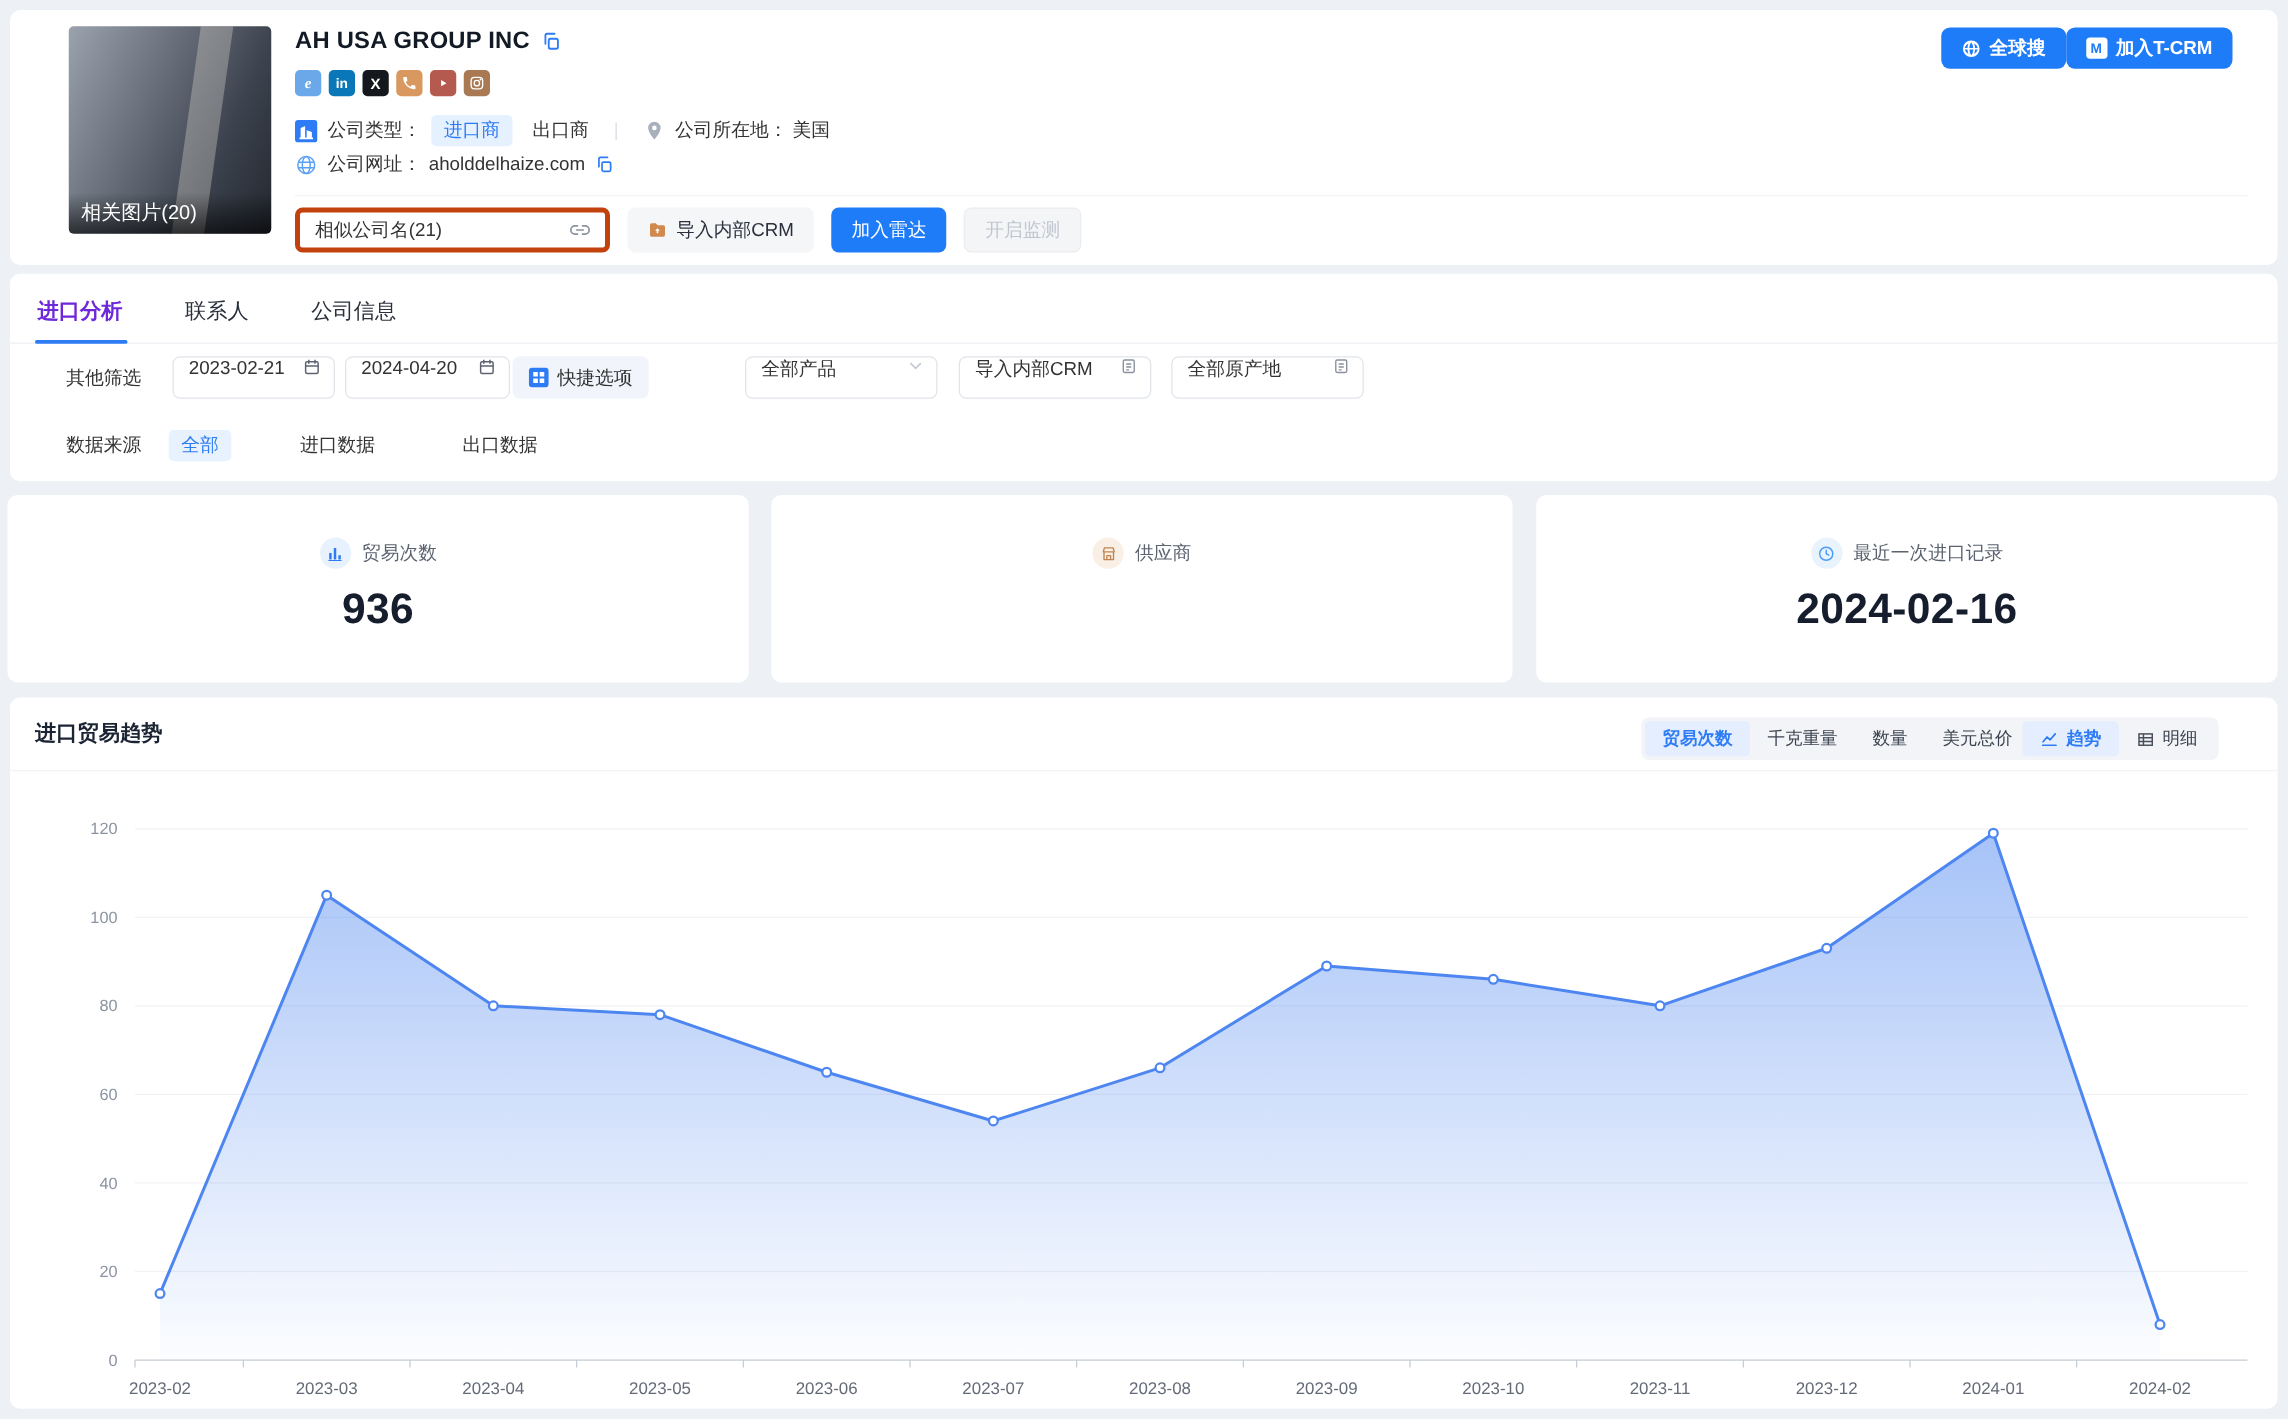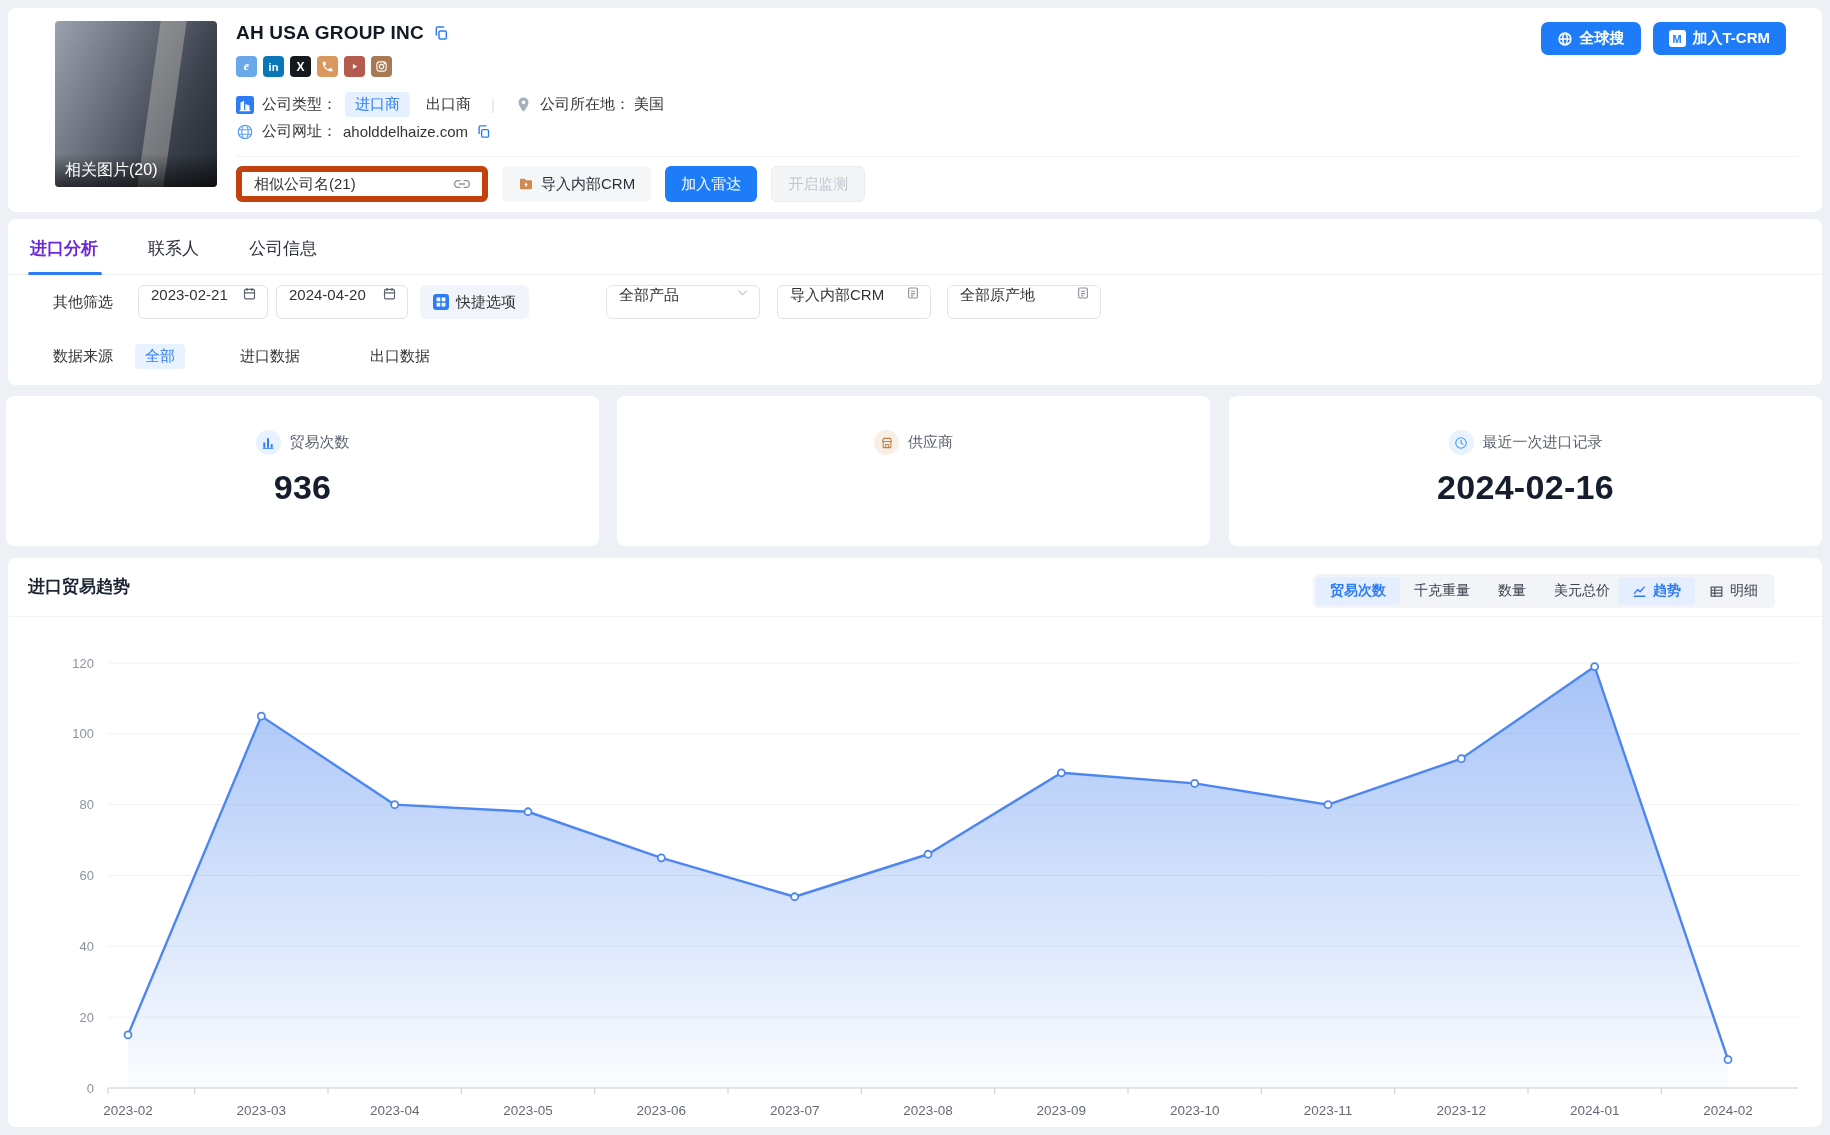--- a/index.html
+++ b/index.html
@@ -18,28 +18,28 @@
   .company-title { font-size:19px; font-weight:700; color:#121a26; letter-spacing:.2px; }
   .socials { position:absolute; left:228px; top:48px; display:flex; gap:6px; }
   .soc { width:21px; height:21px; border-radius:4px; display:flex; align-items:center; justify-content:center;
     color:#fff; font-size:12px; font-weight:700; cursor:pointer; }
   .info-row { position:absolute; left:228px; top:84px; display:flex; align-items:center; gap:8px; font-size:15px; color:#333; }
   .chip { background:#e6f1ff; color:#2e7cf5; padding:3px 10px; border-radius:4px; font-size:15px; cursor:pointer; }
   .vdiv { color:#dfe3e9; margin:0 12px; font-size:15px; }
   .web-row { position:absolute; left:228px; top:114px; display:flex; align-items:center; gap:8px; font-size:15px; color:#333; }
   .h-divider { position:absolute; left:228px; right:24px; top:148px; height:1px; background:#f2f3f6; }
   .action-row { position:absolute; left:228px; top:158px; display:flex; align-items:center; gap:14px; }
-  .inp-like { width:252px; height:36px; border:6px solid #c2410c; border-radius:6px; display:flex; align-items:center;
+  .inp-like { width:252px; height:36px; border:4px solid #c2410c; border-radius:6px; display:flex; align-items:center;
     justify-content:space-between; padding:0 12px; font-size:15px; color:#333; cursor:pointer; background:#fff; }
   .btn { height:36px; border:none; border-radius:6px; padding:0 16px; font-size:15px; display:inline-flex;
     align-items:center; gap:7px; cursor:pointer; font-family:inherit; }
   .btn-soft { background:#f5f6f8; color:#2b313c; }
   .btn-blue { background:#1f7cf9; color:#fff; }
   .btn-disabled { background:#f4f5f7; color:#c0c6d0; border:1px solid #ececf0; cursor:default; }
-  .top-btns { position:absolute; right:36px; top:14px; display:flex; gap:12px; }
+  .top-btns { position:absolute; right:36px; top:14px; display:flex; }
   .top-btns .btn { height:33px; border-radius:7px; font-weight:600; }
 
   
   #filter-card { left:8px; top:219px; width:1814px; height:166px; }
   .tabs { position:absolute; left:20px; top:12px; display:flex; gap:46px; font-size:17px; }
   .tab { padding:6px 2px; cursor:pointer; color:#2a303c; font-weight:500; }
   .tab.active { color:#6d28d9; font-weight:700; }
   .tabs-border { position:absolute; left:0; right:0; top:55px; height:1px; background:#eef0f4; }
   .tab-underline { position:absolute; left:20px; top:53px; width:74px; height:3px; background:#2e7cf5; border-radius:2px; }
   .filter-row { position:absolute; left:45px; top:66px; height:34px; display:flex; align-items:center; }
@@ -200,21 +200,21 @@
           <path d="M8 3v5M16 3v5M4 11h16"></path>
         </svg>
     </div>
     <div class="f-box" style="width:132px;margin-left:8px">
       <span>2024-04-20</span>
       <svg class="ic" width="15" height="15" viewBox="0 0 24 24" fill="none" stroke="#5c6370" stroke-width="1.9">
           <rect x="4" y="5.5" width="16" height="15" rx="2"></rect>
           <path d="M8 3v5M16 3v5M4 11h16"></path>
         </svg>
     </div>
-    <button class="quick-btn" style="margin-left:12px">
+    <button class="quick-btn" style="margin-left:2px">
       <svg class="ic" width="16" height="16" viewBox="0 0 20 20">
           <rect width="20" height="20" rx="4" fill="#2e7cf5"></rect>
           <path fill="#fff" d="M4.5 4.5h4.6v4.6H4.5zm6.4 0h4.6v4.6h-4.6zm-6.4 6.4h4.6v4.6H4.5zm6.4 0h4.6v4.6h-4.6z"></path>
         </svg>
       <span>快捷选项</span>
     </button>
     <div class="f-box" style="width:154px;margin-left:77px">
       <span>全部产品</span>
       <svg class="ic" width="13" height="13" viewBox="0 0 24 24" fill="none" stroke="#c2c8d0" stroke-width="2.4" stroke-linecap="round">
           <polyline points="5 9 12 16 19 9"></polyline>

